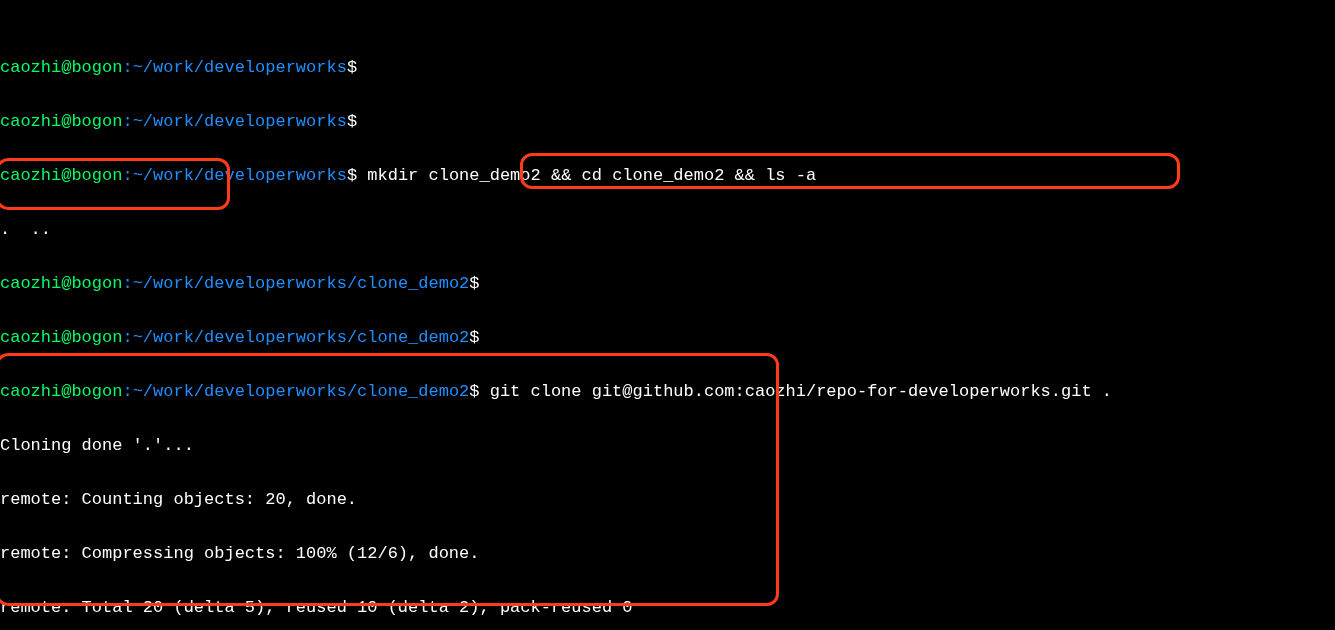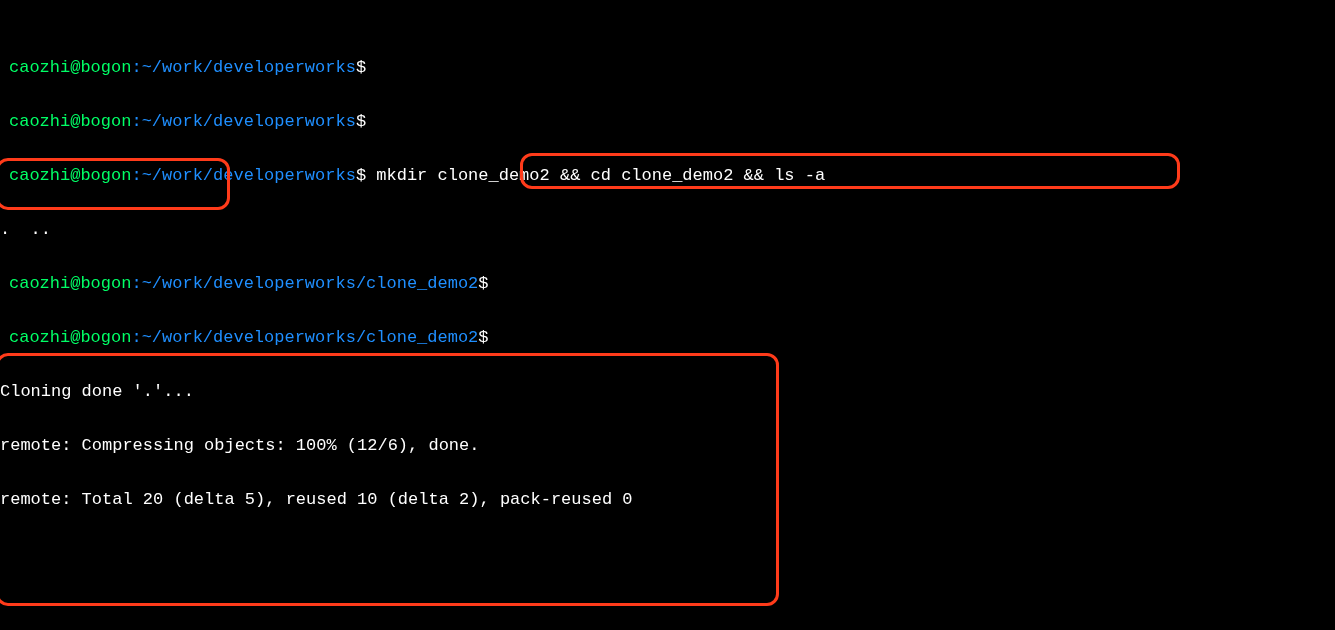--- a/index.html
+++ b/index.html
@@ -15,21 +15,21 @@
     padding: 0;
     -webkit-font-smoothing: antialiased;
     font-weight: 500;
   }
   .terminal {
     position: relative;
     padding: 0;
     white-space: pre;
   }
   .line { display: block; }
-  .user { color: #00ff66; padding-left: 9px; }
+  .user { color: #00ff66; }
   .host { color: #00ff66; }
   .path { color: #1f8fff; }
   .dollar { color: #fff; }
   .cmd  { color: #fff; }
   .out  { color: #fff; }
 
   .annot {
     position: absolute;
     border: 3px solid #ff3b1a;
     border-radius: 12px;
@@ -50,21 +50,23 @@
 <body>
 
 <div class="terminal">
 
 <span class="line"><span class="user">caozhi</span><span class="host">@</span><span class="host">bogon</span><span class="path">:</span><span class="path">~/work/developerworks</span><span class="dollar">$</span><span class="cmd"> </span></span>
 <span class="line"><span class="user">caozhi</span><span class="host">@</span><span class="host">bogon</span><span class="path">:</span><span class="path">~/work/developerworks</span><span class="dollar">$</span><span class="cmd"> </span></span>
 <span class="line"><span class="user">caozhi</span><span class="host">@</span><span class="host">bogon</span><span class="path">:</span><span class="path">~/work/developerworks</span><span class="dollar">$</span><span class="cmd"> mkdir clone_demo2 &amp;&amp; cd clone_demo2 &amp;&amp; ls -a</span></span>
 <span class="line out">.  ..</span>
 <span class="line"><span class="user">caozhi</span><span class="host">@</span><span class="host">bogon</span><span class="path">:</span><span class="path">~/work/developerworks/clone_demo2</span><span class="dollar">$</span><span class="cmd"> </span></span>
 <span class="line"><span class="user">caozhi</span><span class="host">@</span><span class="host">bogon</span><span class="path">:</span><span class="path">~/work/developerworks/clone_demo2</span><span class="dollar">$</span><span class="cmd"> </span></span>
+<span class="line"><span class="user">caozhi</span><span class="host">@</span><span class="host">bogon</span><span class="path">:</span><span class="path">~/work/developerworks/clone_demo2</span><span class="dollar">$</span><span class="cmd"> git clone git@github.com:caozhi/repo-for-developerworks.git .</span></span>
 <span class="line out">Cloning done '.'...</span>
+<span class="line out">remote: Counting objects: 20, done.</span>
 <span class="line out">remote: Compressing objects: 100% (12/6), done.</span>
 <span class="line out">remote: Total 20 (delta 5), reused 10 (delta 2), pack-reused 0</span>
 
 
 
 
 
 
 
 

